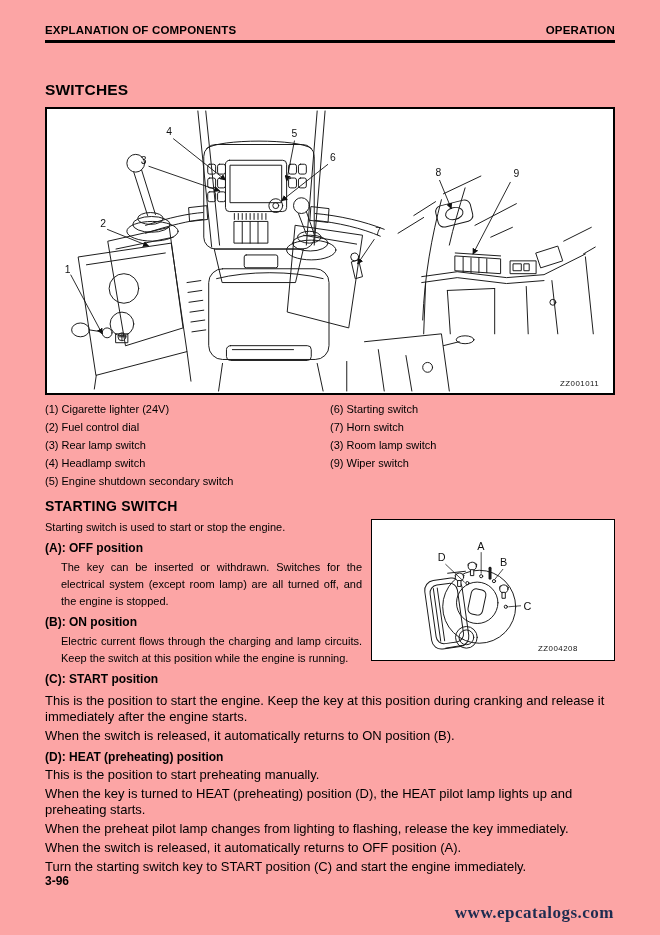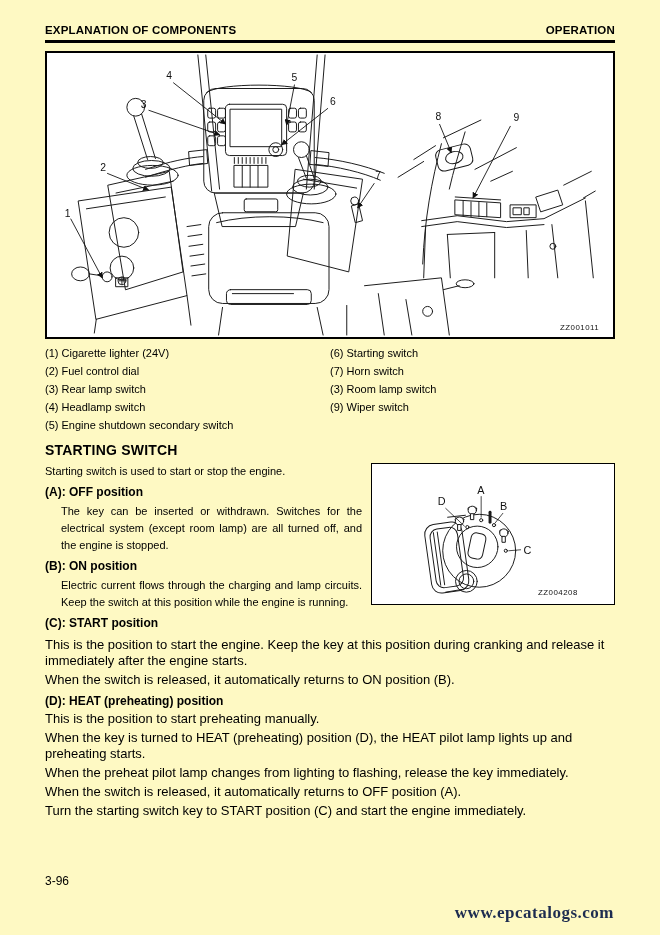--- a/index.html
+++ b/index.html
@@ -1,19 +1,19 @@
 <!DOCTYPE html>
 <html><head>
 <meta charset="utf-8">
 <style>
   * { margin:0; padding:0; box-sizing:border-box; }
   html,body { background:#e8e8e8; }
   .page {
     position:relative; width:660px; height:935px; margin:0 auto;
-    background:#fef9c3; color:#000;
+    background:#fca5a5; color:#000;
     font-family:"Liberation Sans", sans-serif;
     overflow:hidden;
   }
   .content { position:absolute; left:45px; right:45px; top:0; }
 
   .hdr { margin-top:24px; display:flex; justify-content:space-between;
          font-size:11.5px; font-weight:bold; letter-spacing:0.2px; }
   .hdr-rule { margin-top:4px; height:3px; background:#000; }
 
   .h1 { margin-top:38px; font-size:15.5px; font-weight:bold; letter-spacing:0.2px; }
@@ -33,41 +33,42 @@
   .ss-left p.intro { font-size:11px; line-height:17px; }
   .h3 { font-size:12px; font-weight:bold; margin:5px 0 4px; }
   .ss-left p.body { font-size:11px; line-height:17px; text-align:justify;margin-left:16px; }
 
   .fig2 { width:244px; height:142px; border:1.5px solid #000; background:#fff; flex:none; }
   .fig2 svg { width:100%; height:100%; display:block; }
 
   .full p { font-size:13px; line-height:16px; margin-top:3px; }
   .full .h3 { margin:6px 0 3px; }
 
-  .page-num { position:absolute; left:45px; top:874px; font-size:12px; font-weight:normal;text-align:center; }
+  .page-num { position:absolute; left:45px; top:874px; font-size:12px; font-weight:bold;text-align:center; }
   .watermark {
     position:absolute; right:46px; top:903px;
     font-family:Liberation Serif, serif;
     font-size:17px; font-weight:bold; letter-spacing:0.5px;
     color:#1d2c50; text-decoration:none; cursor:pointer;
   }
   text { font-family:"Liberation Sans", sans-serif; }
 </style>
 </head>
 <body>
 
 <div class="page">
   <div class="content">
 
     <div class="hdr">
       <span>EXPLANATION OF COMPONENTS</span>
       <span>OPERATION</span>
     </div>
     <div class="hdr-rule"></div>
 
+    <div class="h1">SWITCHES</div>
 
     <div class="fig1">
       <svg viewBox="0 0 566 288" preserveAspectRatio="xMidYMid meet">
         <defs>
           <marker id="arr" viewBox="0 0 8 8" refX="7" refY="4" markerWidth="7" markerHeight="7" orient="auto">
             <path d="M0,0 L8,4 L0,8 Z" fill="#111"></path>
           </marker>
         </defs>
         <g stroke="#1a1a1a" fill="none" stroke-width="1" stroke-linecap="round" stroke-linejoin="round">
 

